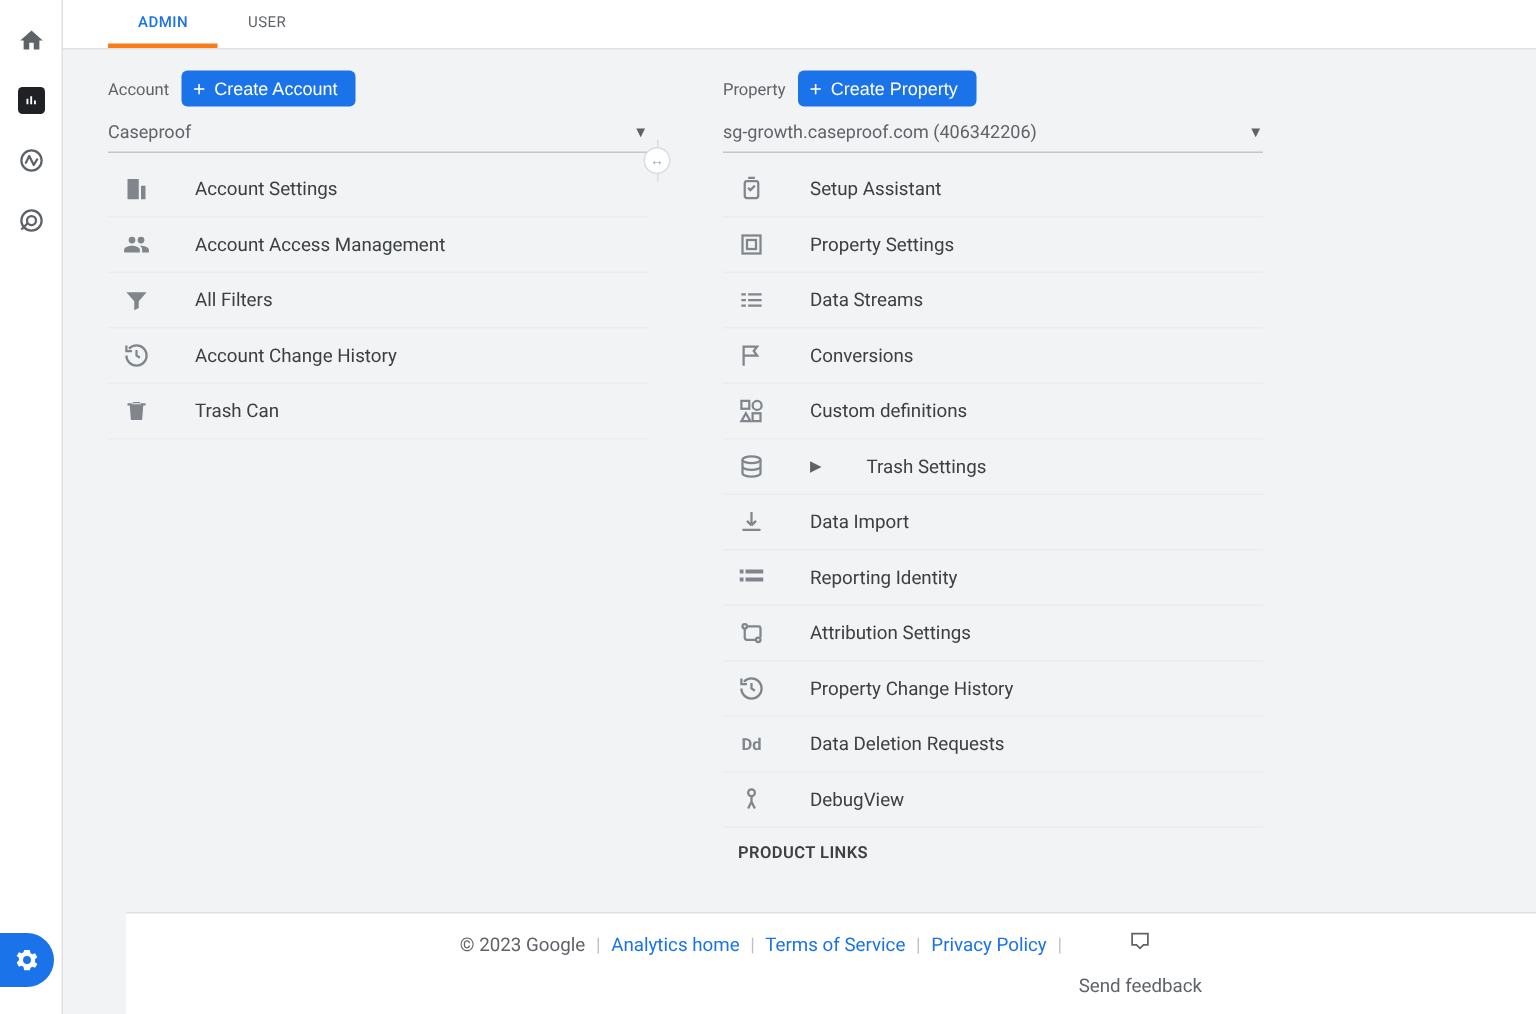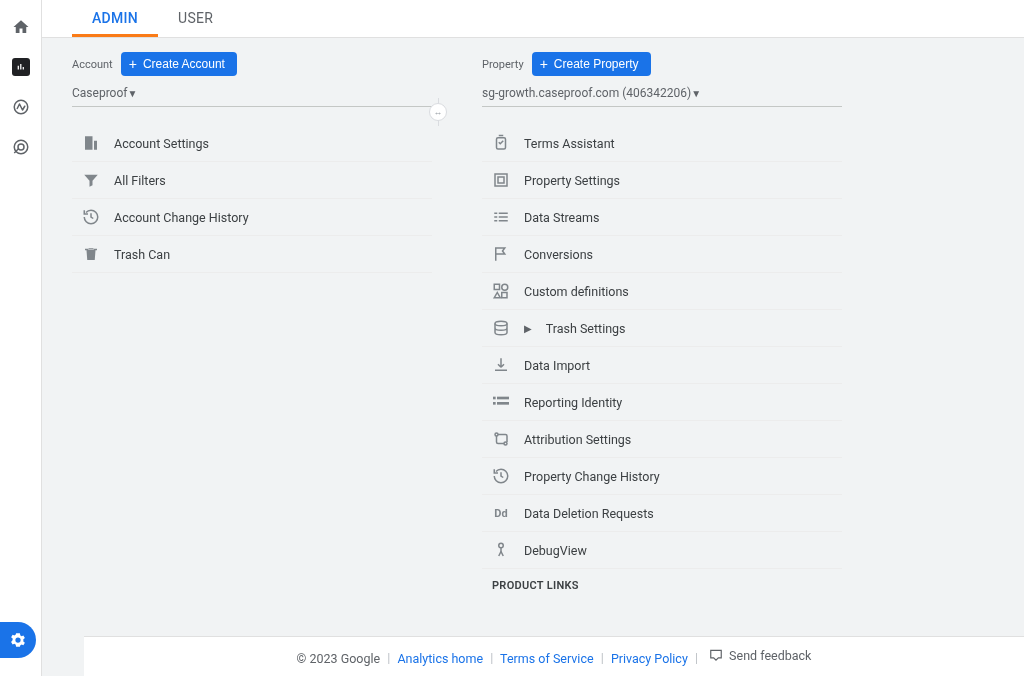--- a/index.html
+++ b/index.html
@@ -58,21 +58,21 @@
       flex-direction: column;
     }
     .tabs {
       background: #fff;
       border-bottom: 1px solid #e0e0e0;
       padding-left: 30px;
       display: flex;
     }
     .tab {
       padding: 10px 20px 8px 20px;
-      font-size: 14px;
+      font-size: 10px;
       letter-spacing: .3px;
       color: #5f6368;
       cursor: pointer;
       border-bottom: 3px solid transparent;
     }
     .tab.active {
       color: #1a73e8;
       font-weight: 500;
       border-bottom: 3px solid #fa7b17;
     }
@@ -107,34 +107,35 @@
       font-weight: 500;
       padding: 5px 12px 5px 8px;
       display: inline-flex;
       align-items: center;
       gap: 6px;
       cursor: pointer;
     }
     .create-btn .plus { font-size: 14px; line-height: 1; }
     .select-line {
       display: flex;
+      justify-content: space-between;
       align-items: center;
       font-size: 12px;
       color: #5f6368;
       border-bottom: 1px solid #c4c7c5;
       padding: 4px 0 6px 0;
       cursor: pointer;
-      margin-bottom: 18px;
+      margin-bottom: 6px;
     }
     .select-line .caret { font-size: 10px; color:#5f6368; }
     .list { }
     .list-item {
       display: flex;
       align-items: center;
-      gap: 14px;
+      gap: 30px;
       padding: 9px 10px;
       border-bottom: 1px solid #ececec;
       font-size: 12.5px;
       color: #3c4043;
       cursor: pointer;
     }
     .list-item.selected {
       background: #f1f3f4;
     }
     .list-item.selected .li-label { color: #d93025; }
@@ -182,23 +183,24 @@
       background: #fff;
       border-top: 1px solid #e0e0e0;
       padding: 11px 0;
       font-size: 12.5px;
       color: #5f6368;
       text-align: center;
     }
     .footer a { color: #1a73e8; text-decoration: none; }
     .footer .sep { color:#bdc1c6; margin: 0 4px; }
     .feedback {
-      display:inline-flex; align-items:center; gap:6px; color:#5f6368;
+      display:inline-flex; align-items:center; gap:16px; color:#5f6368;
       margin-left:4px;
       cursor:pointer;
+      flex-direction:column;
     }
     svg { display:block; }
   </style>
 </head>
 <body>
 
 <div class="leftbar">
   <div class="lb-icon">
     <svg width="18" height="18" viewBox="0 0 24 24" fill="#5f6368">
         <path d="M10 20v-6h4v6h5v-8h3L12 3 2 12h3v8z"></path>
@@ -259,20 +261,28 @@
           <span class="li-icon">
             <svg width="18" height="18" viewBox="0 0 24 24" fill="#80868b">
                 <path d="M4 3h10v18H4V3zm12 6h4v12h-4V9zM6 6h2v2H6V6zm4 0h2v2h-2V6zM6 10h2v2H6v-2zm4 0h2v2h-2v-2zM6 14h2v2H6v-2zm4 0h2v2h-2v-2z"></path>
               </svg>
           </span>
           <span class="li-label">Account Settings</span>
         </div>
         <div class="list-item">
           <span class="li-icon">
             <svg width="18" height="18" viewBox="0 0 24 24" fill="#80868b">
+                <path d="M16 11a3 3 0 100-6 3 3 0 000 6zM8 11a3 3 0 100-6 3 3 0 000 6zm0 2c-2.33 0-7 1.17-7 3.5V19h14v-2.5C15 14.17 10.33 13 8 13zm8 0c-.29 0-.62.02-.97.05 1.16.84 1.97 1.97 1.97 3.45V19h6v-2.5c0-2.33-4.67-3.5-7-3.5z"></path>
+              </svg>
+          </span>
+          <span class="li-label">Account Access Management</span>
+        </div>
+        <div class="list-item">
+          <span class="li-icon">
+            <svg width="18" height="18" viewBox="0 0 24 24" fill="#80868b">
                 <path d="M3 5h18l-7 8v6l-4 2v-8L3 5z"></path>
               </svg>
           </span>
           <span class="li-label">All Filters</span>
         </div>
         <div class="list-item">
           <span class="li-icon">
             <svg width="18" height="18" viewBox="0 0 24 24" fill="none" stroke="#80868b" stroke-width="2">
                 <path d="M3 12a9 9 0 109-9 9 9 0 00-6.7 3M3 3v5h5"></path>
                 <path d="M12 7v5l3 2"></path>
@@ -307,21 +317,21 @@
         <span class="caret">▼</span>
       </div>
       <div class="list">
         <div class="list-item">
           <span class="li-icon">
             <svg width="18" height="18" viewBox="0 0 24 24" fill="none" stroke="#80868b" stroke-width="2">
                 <rect x="6" y="5" width="12" height="15" rx="2"></rect>
                 <path d="M9 2h6M9 11l2 2 4-4"></path>
               </svg>
           </span>
-          <span class="li-label">Terms Assistant</span>
+          <span class="li-label">Setup Assistant</span>
         </div>
         <div class="list-item">
           <span class="li-icon">
             <svg width="18" height="18" viewBox="0 0 24 24" fill="none" stroke="#80868b" stroke-width="2">
                 <rect x="4" y="4" width="16" height="16"></rect>
                 <rect x="8" y="8" width="8" height="8"></rect>
               </svg>
           </span>
           <span class="li-label">Property Settings</span>
         </div>

